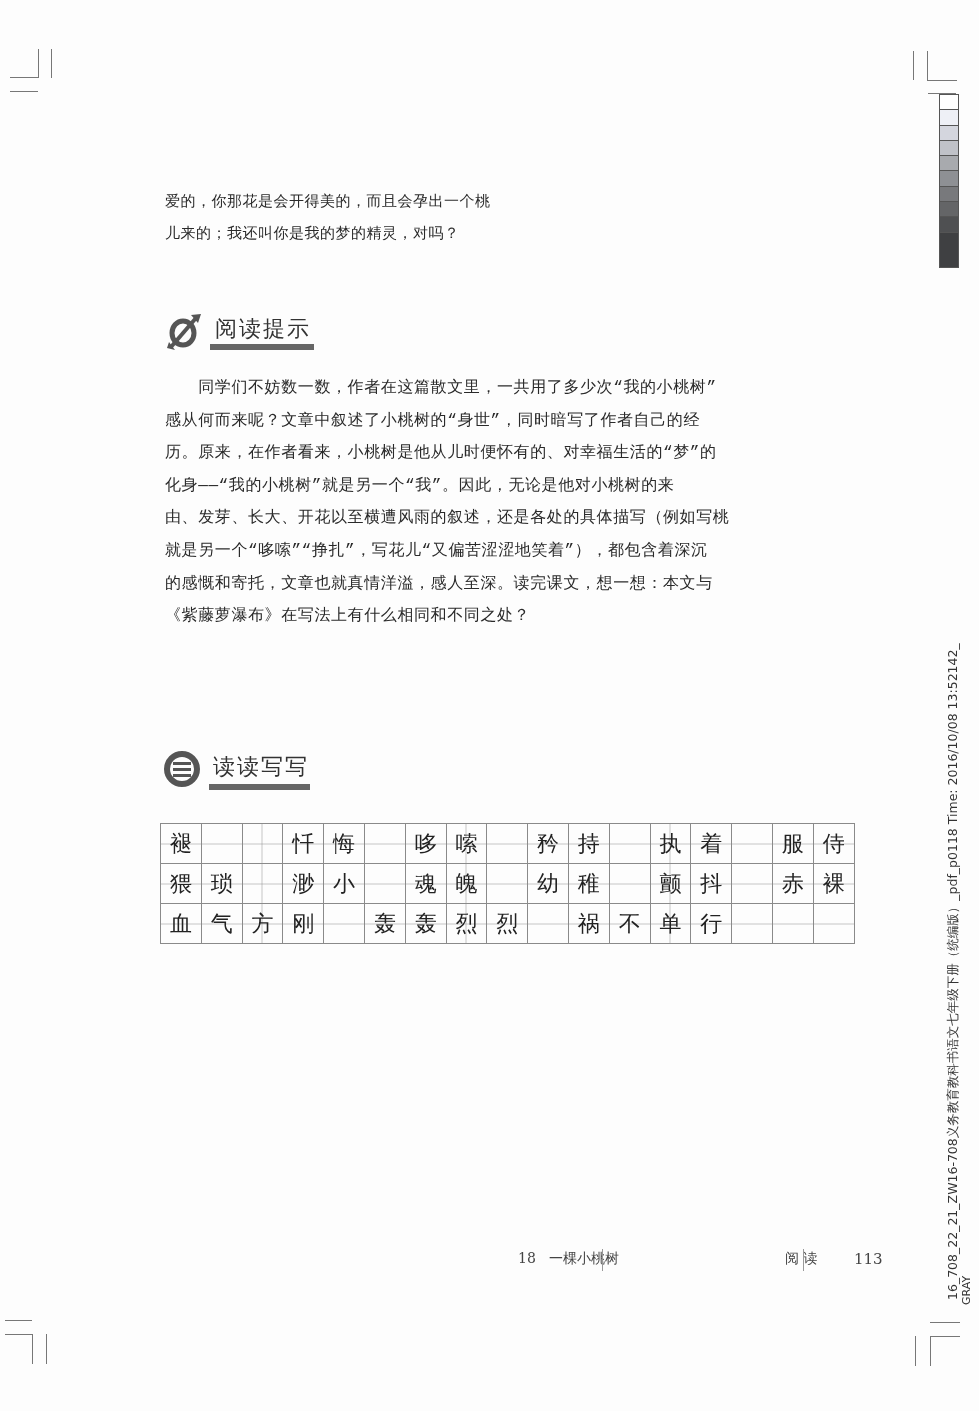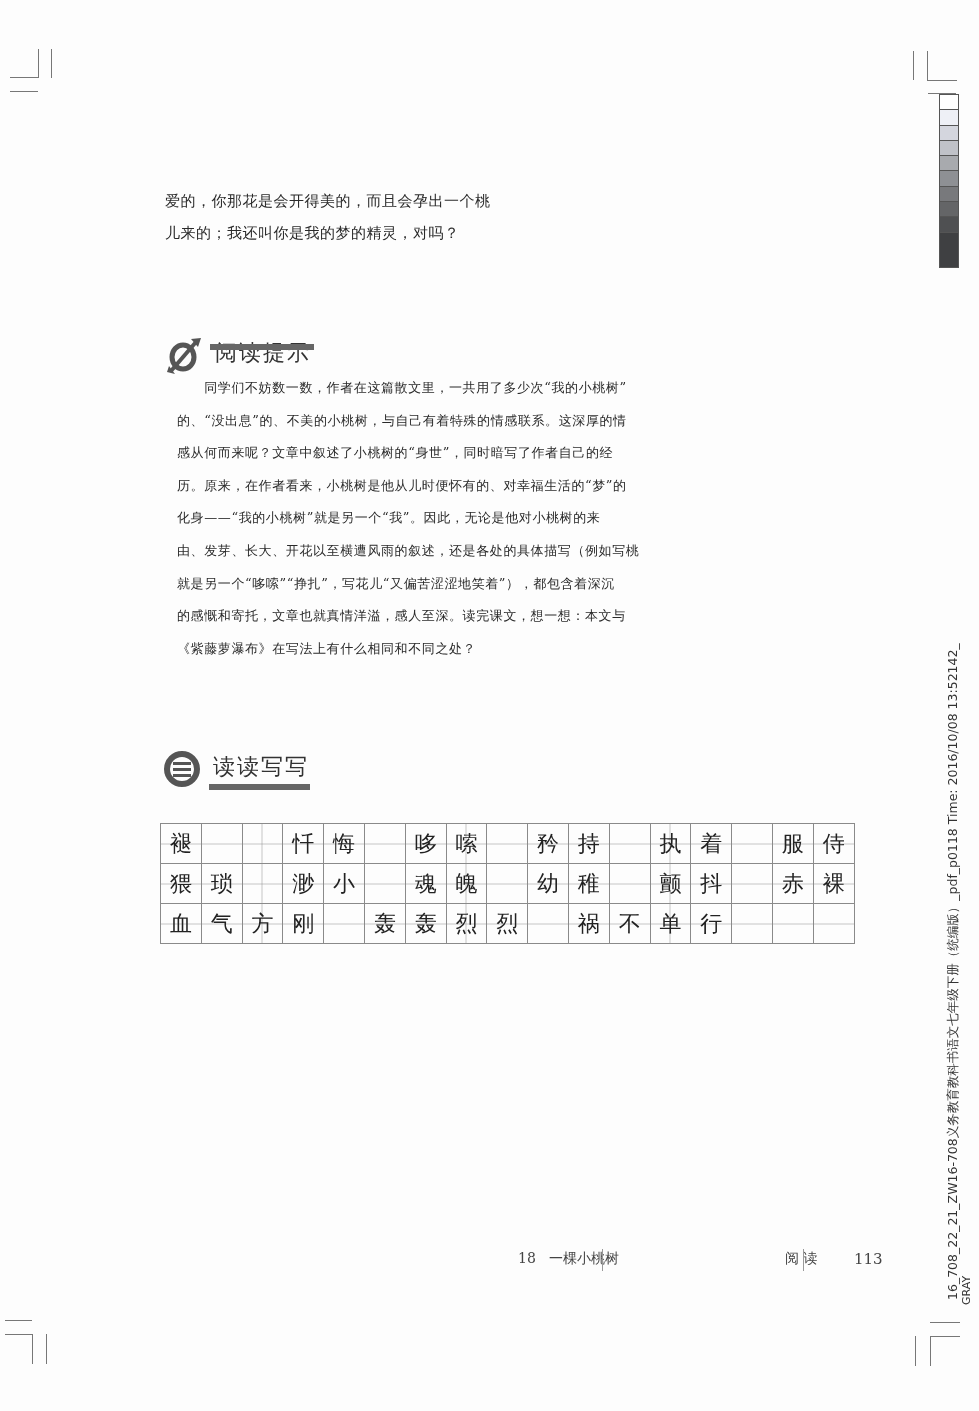--- a/index.html
+++ b/index.html
@@ -17,21 +17,21 @@
   .gray-scale .sw { height: 15.3px; border-bottom: 1px solid #555; box-sizing: border-box; }
   .gray-scale .sw:last-child { border-bottom: none; height: 34px; }
 
   .poem { position: absolute; left: 165px; top: 185px; font-size: 15px; line-height: 32px; letter-spacing: 0.5px; }
   .poem div { white-space: nowrap; }
 
   .section-head { position: absolute; display: flex; align-items: flex-start; }
   .section-head .title { font-size: 22px; letter-spacing: 2px; color: #333; margin-left: 12px; margin-top: 2px; }
   .section-head .bar { position: absolute; height: 6px; background: #666; }
 
-  .para { position: absolute; left: 177px; top: 372px; width: 680px; font-size: 13px; line-height: 32.6px; letter-spacing: 0.6px; }
+  .para { position: absolute; left: 165px; top: 372px; width: 680px; font-size: 16px; line-height: 32.6px; letter-spacing: 0.6px; font-family: Liberation Mono, monospace; }
   .para div { white-space: nowrap; }
 
   .grid { position: absolute; left: 160px; top: 823px; border-collapse: collapse; }
   .grid td {
     width: 39.8px; height: 39px; border: 1px solid #8a8a8a; padding: 0;
     text-align: center; vertical-align: middle; font-size: 22px; position: relative;
     font-family: "DejaVu Serif", serif; color: #222;
     background-image:
       linear-gradient(to right, transparent 49%, rgba(150,150,150,0.55) 49%, rgba(150,150,150,0.55) 51%, transparent 51%),
       linear-gradient(to bottom, transparent 49%, rgba(150,150,150,0.55) 49%, rgba(150,150,150,0.55) 51%, transparent 51%);
@@ -86,36 +86,35 @@
     <div class="sw" style="background: rgb(100, 101, 103);"></div>
     <div class="sw" style="background: rgb(79, 80, 82);"></div>
     <div class="sw" style="background: rgb(63, 64, 66);"></div>
   </div>
 
 <div class="poem">
   <div>爱的，你那花是会开得美的，而且会孕出一个桃</div>
   <div>儿来的；我还叫你是我的梦的精灵，对吗？</div>
 </div>
 
-<div class="section-head" style="left:165px;top:312px;margin-top:24px;">
+<div class="section-head" style="left:165px;top:312px;">
   <svg width="38" height="40" viewBox="0 0 38 40">
     <ellipse cx="18" cy="21" rx="11" ry="12" fill="none" stroke="#555" stroke-width="5"></ellipse>
     <line x1="6" y1="35" x2="31" y2="6" stroke="#555" stroke-width="4"></line>
     <polygon points="26,3 36,2 33,11" fill="#555"></polygon>
     <polygon points="2,36 10,38 4,30" fill="#555"></polygon>
   </svg>
   <span class="title">阅读提示</span>
 </div>
 <div class="section-head" style="left:0;top:0;">
   <div class="bar" style="left:210px;top:344px;width:104px;"></div>
 </div>
 
 <div class="para">
   <div>　　同学们不妨数一数，作者在这篇散文里，一共用了多少次“我的小桃树”</div>
-  <div>的、“没出息”的、不美的小桃树，与自己有着特殊的情感联系。这深厚的情</div>
   <div>感从何而来呢？文章中叙述了小桃树的“身世”，同时暗写了作者自己的经</div>
   <div>历。原来，在作者看来，小桃树是他从儿时便怀有的、对幸福生活的“梦”的</div>
   <div>化身——“我的小桃树”就是另一个“我”。因此，无论是他对小桃树的来</div>
   <div>由、发芽、长大、开花以至横遭风雨的叙述，还是各处的具体描写（例如写桃</div>
   <div>就是另一个“哆嗦”“挣扎”，写花儿“又偏苦涩涩地笑着”），都包含着深沉</div>
   <div>的感慨和寄托，文章也就真情洋溢，感人至深。读完课文，想一想：本文与</div>
   <div>《紫藤萝瀑布》在写法上有什么相同和不同之处？</div>
 </div>
 
 <div class="section-head" style="left:163px;top:750px;justify-content:space-between;">

